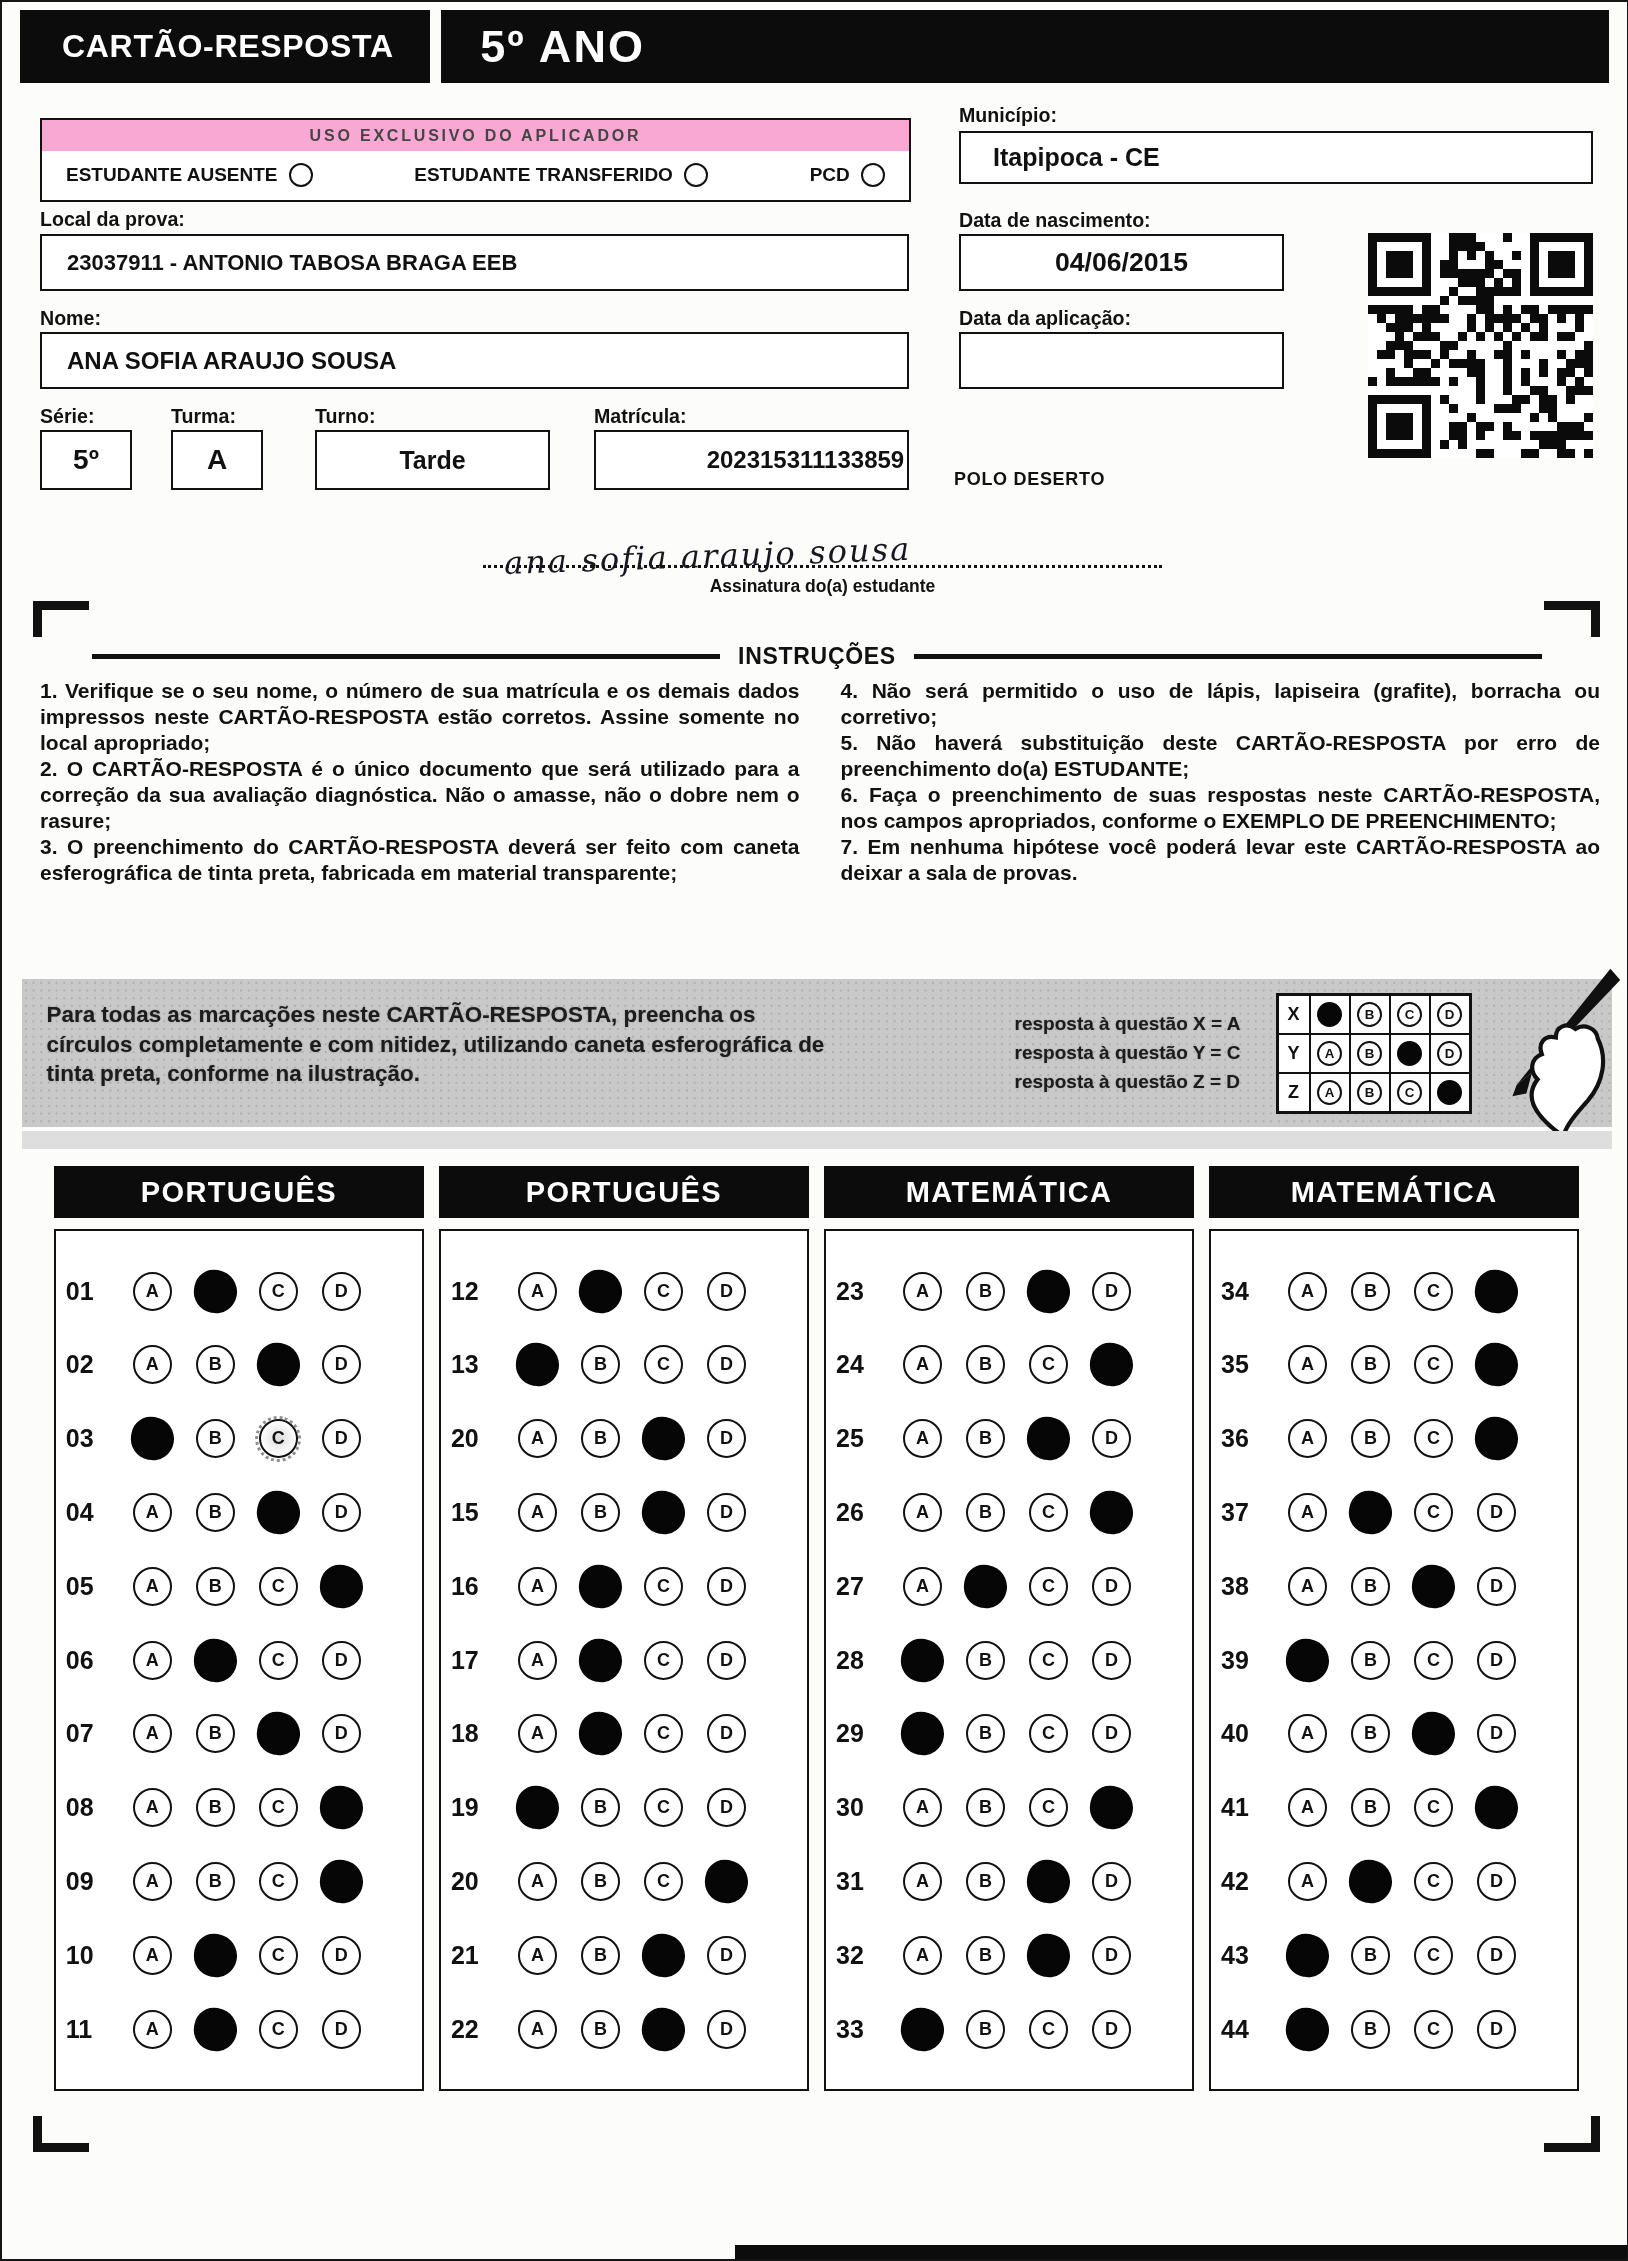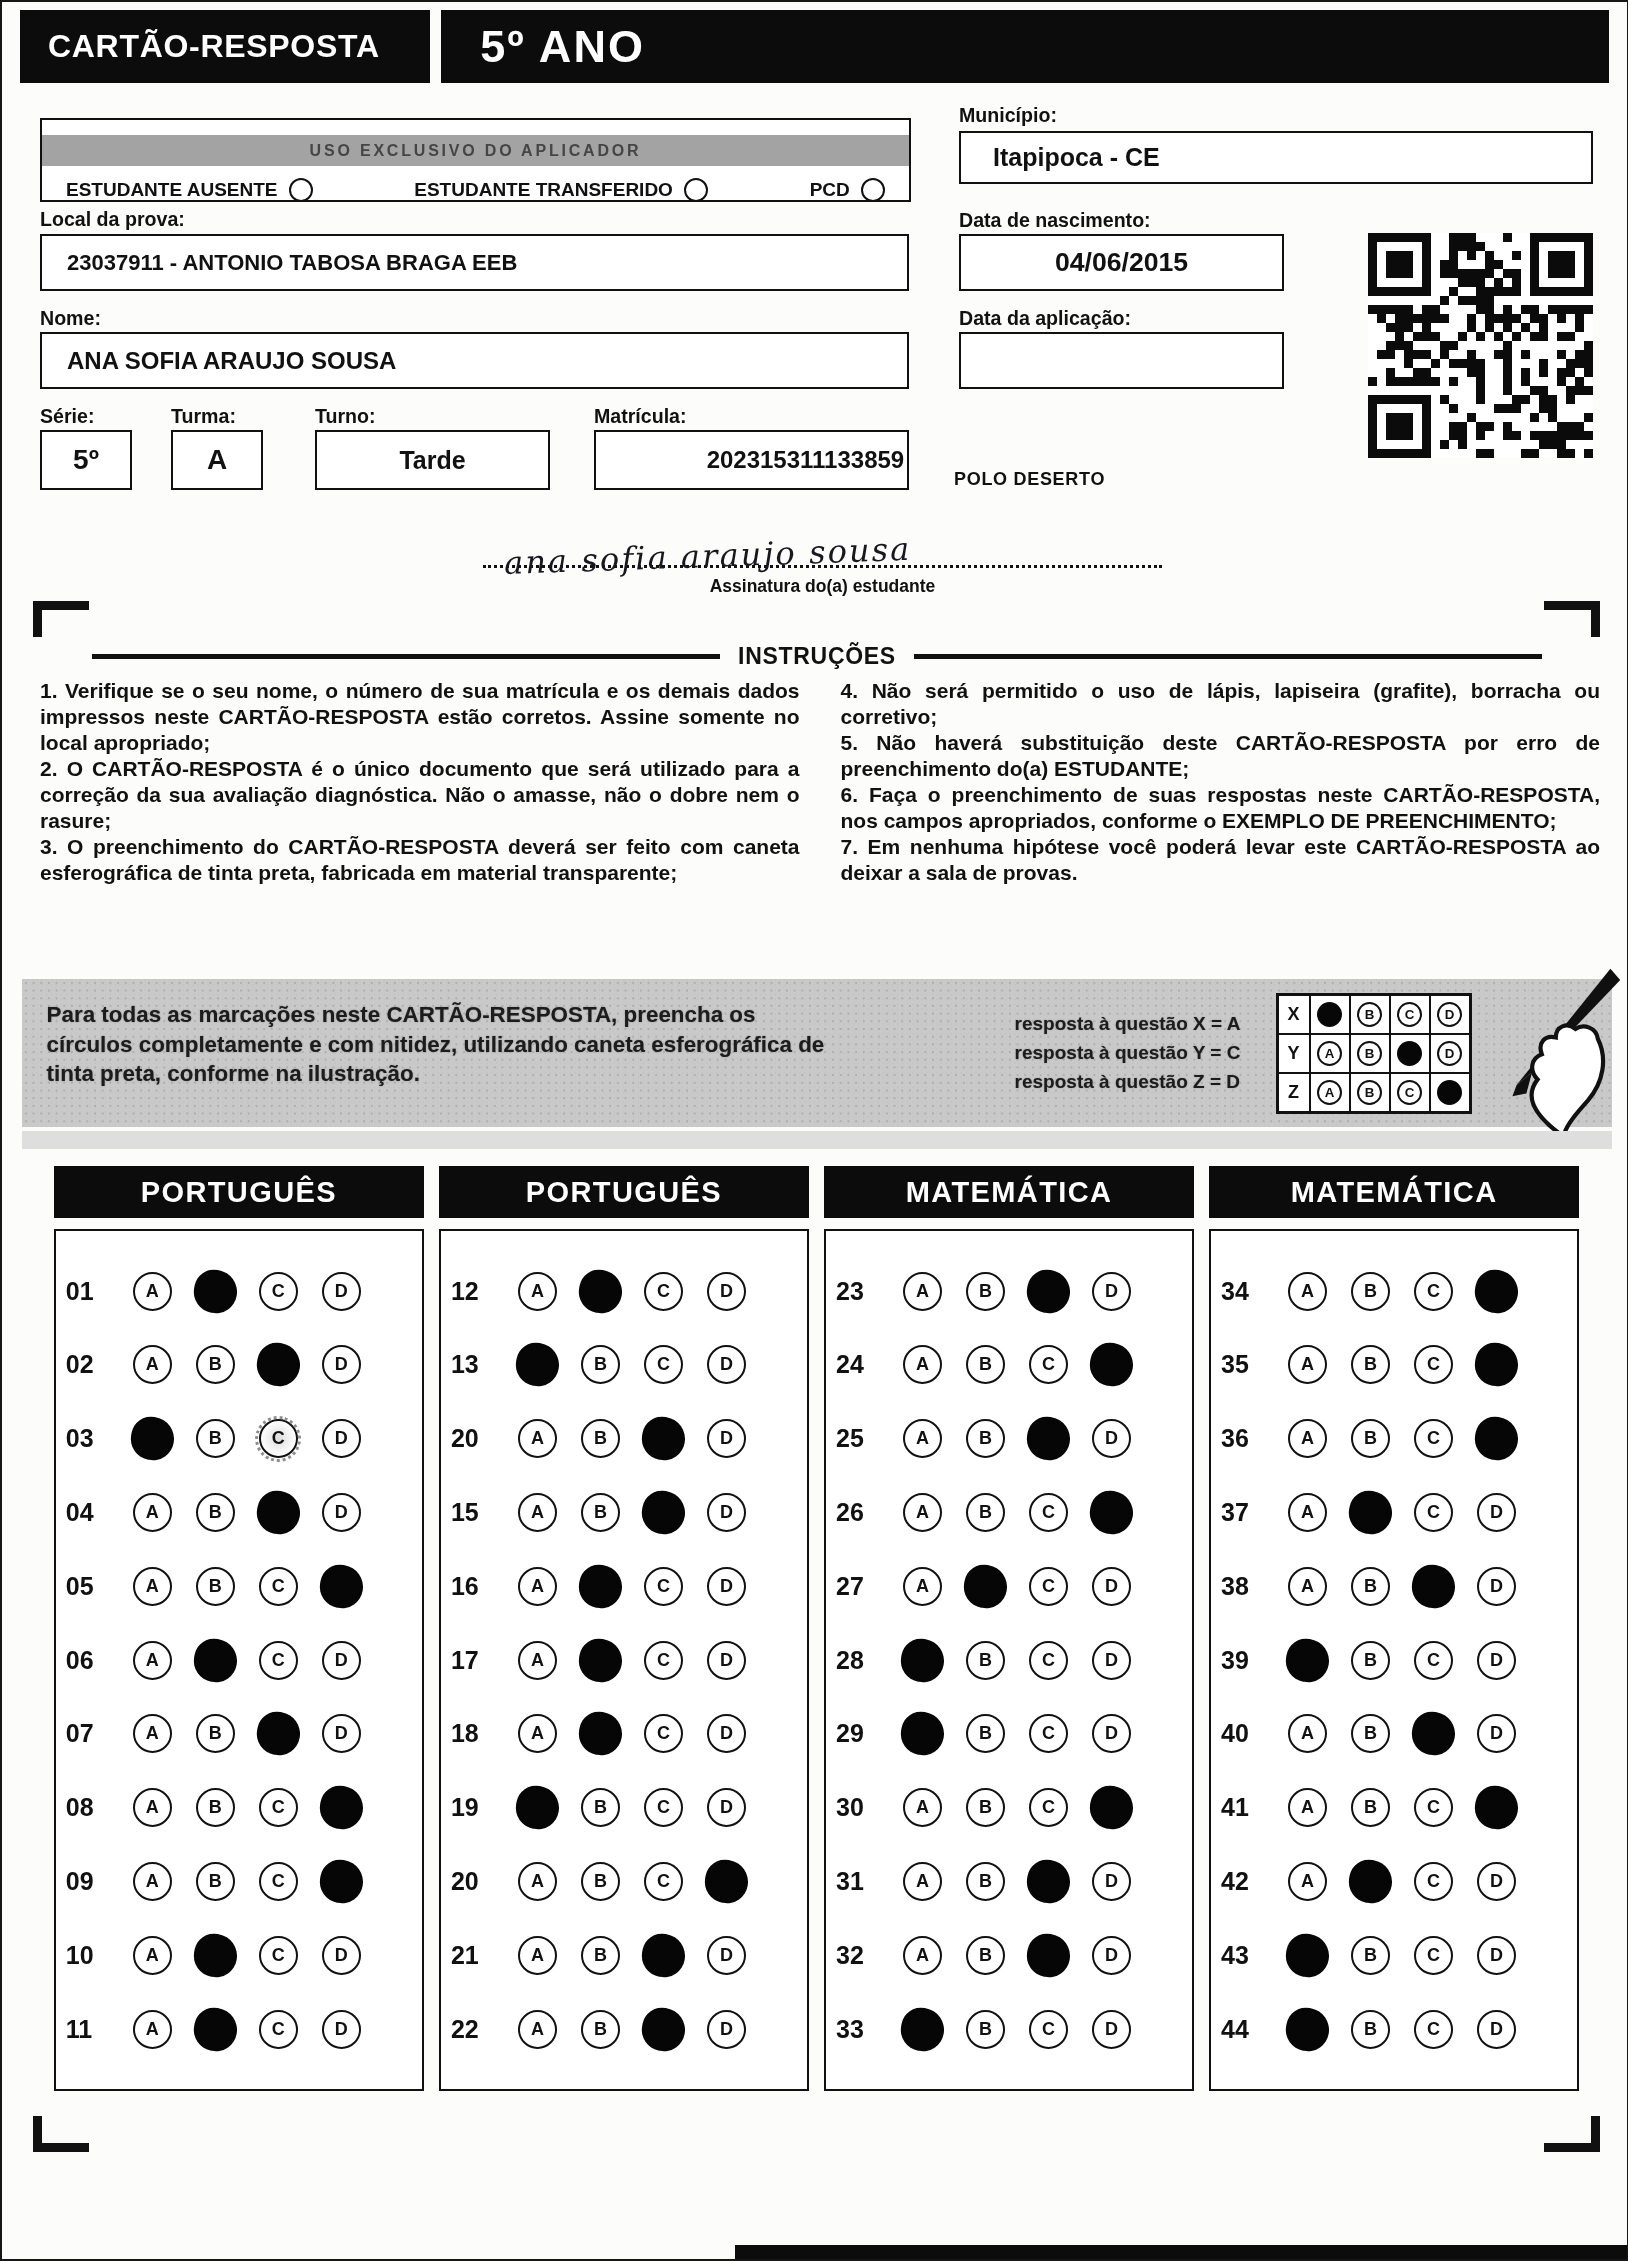--- a/index.html
+++ b/index.html
@@ -5,28 +5,28 @@
 <style>
   * { margin:0; padding:0; box-sizing:border-box; }
   body { background:#9a9a9a; font-family:"Liberation Sans", sans-serif; }
   .page { position:relative; width:1629px; height:2261px; background:#fcfcfb;
           border:2.1px solid #161616; color:#111; overflow:hidden; margin:0 auto;
           font-family:"Liberation Sans", sans-serif; }
 
   
   #hdr { position:absolute; left:18px; top:8.4px; right:18px; height:73px; display:flex; gap:11.2px; }
   .bar { background:#0c0c0c; color:#fff; font-weight:bold; display:flex; align-items:center; }
-  #hdr-left  { width:410px; font-size:32px; padding-left:28px; letter-spacing:0.7px; }
+  #hdr-left  { width:410px; font-size:32px; padding-left:42px; letter-spacing:0.7px; }
   #hdr-mid   { width:564px; font-size:33px; justify-content:center; letter-spacing:0.7px; }
   #hdr-right { flex:1; font-size:45px; padding-left:39px; letter-spacing:2.1px; }
 
   
   #applicator-box { position:absolute; left:38px; top:116px; width:871px; height:84px; border:2.8px solid #111; background:#fff; }
-  .app-title { height:31px; background:#a3a3a3; color:#454545; font-weight:bold; font-size:16px;
-               display:flex; align-items:center; justify-content:center; letter-spacing:2.8px;margin-top:15px; }
+  .app-title { height:31px; background:#f9a8d4; color:#454545; font-weight:bold; font-size:16px;
+               display:flex; align-items:center; justify-content:center; letter-spacing:2.8px; }
   .app-opts { display:flex; align-items:center; justify-content:space-between; height:48px; padding:0 24px; }
   .app-opt { display:flex; align-items:center; gap:11.2px; font-weight:bold; font-size:19px; }
   .opt-circle { width:24px; height:24px; border:2.1px solid #111; border-radius:50%; background:#fff; flex:0 0 auto; }
 
   
   .flabel { position:absolute; font-weight:bold; font-size:19.6px; }
   .fbox   { position:absolute; border:2.8px solid #111; background:#fff; display:flex; align-items:center; font-weight:bold; }
   #lbl-municipio { left:957px; top:102px; }
   #box-municipio { left:957px; top:129px; width:634px; height:53px; font-size:25px; padding-left:32px; }
   #lbl-local { left:38px; top:206px; }

